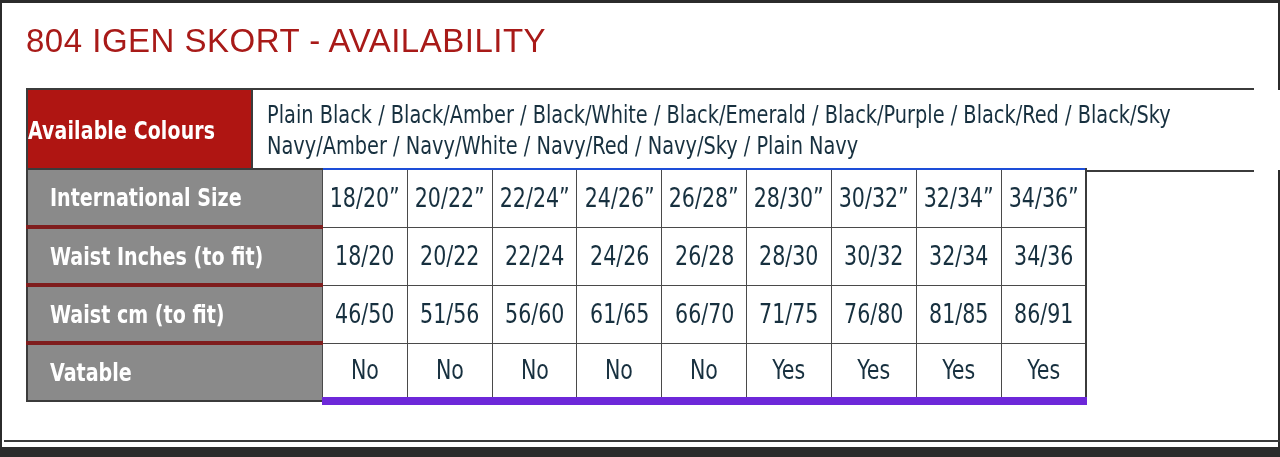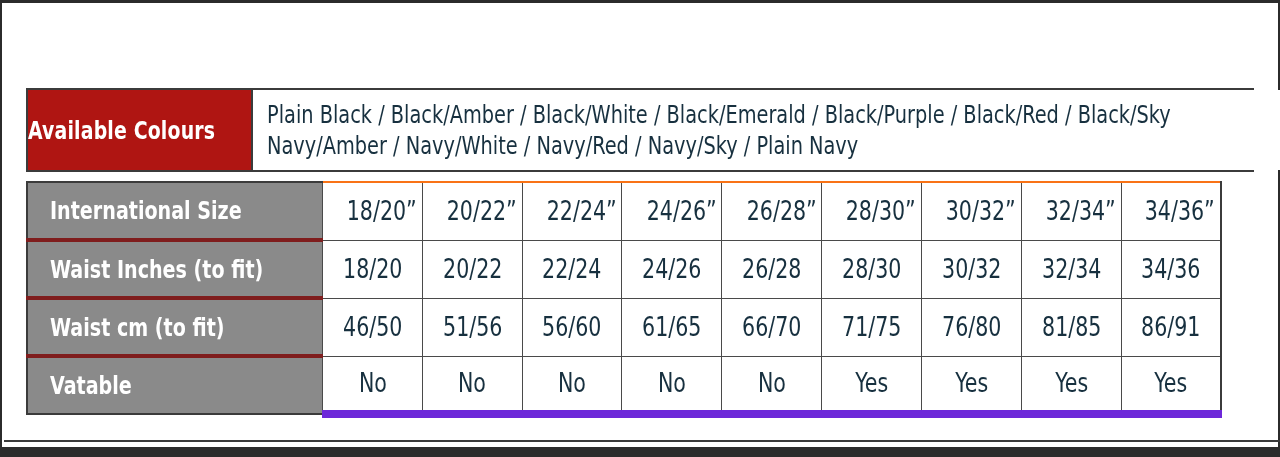--- a/index.html
+++ b/index.html
@@ -114,22 +114,22 @@
     display: block;
     white-space: nowrap;
     transform: scaleX(0.86);
     transform-origin: left center;
   }
 
   
   .size-table {
     position: absolute;
     left: 24px;
-    top: 181px;
-    width: 1196px;
+    top: 168px;
+    width: 1061px;
     border-collapse: collapse;
     table-layout: fixed;
     background: #ffffff;
   }
   .size-table tr { height: 58px; }
   .size-table td {
     border: 1px solid #4a4a4a;
     text-align: center;
     vertical-align: middle;
     padding: 0;
@@ -160,31 +160,32 @@
     font-family: "DejaVu Sans Condensed", "Liberation Sans Narrow", "Liberation Sans", sans-serif;
     font-size: 26px;
     font-weight: 500;
   }
   .size-table td.val span {
     display: inline-block;
     transform: scaleX(0.88);
     white-space: nowrap;
   }
   .size-table td.val.plain span { font-weight: 400; }
-  .size-table tr:first-child td.val { border-top: 2px solid #f97316; text-align: right; }
+  .size-table tr:first-child td.val { border-top: 2px solid #1d4ed8; }
   .size-table tr:last-child  td.val { border-bottom: 8px solid #6d28d9; }
   .size-table td.val:last-child { border-right: 2px solid #3b3b3b; }
 </style>
 </head>
 <body>
 
 <div class="page">
 
   <div class="top-rule"></div>
 
+  <div class="title">804 IGEN SKORT - AVAILABILITY</div>
 
   <div class="colours-table">
     <div class="colours-label">
       <span>Available Colours</span>
     </div>
     <div class="colours-value">
       <span class="line">Plain Black / Black/Amber / Black/White / Black/Emerald / Black/Purple / Black/Red / Black/Sky</span>
       <span class="line">Navy/Amber / Navy/White / Navy/Red / Navy/Sky / Plain Navy</span>
     </div>
   </div>

